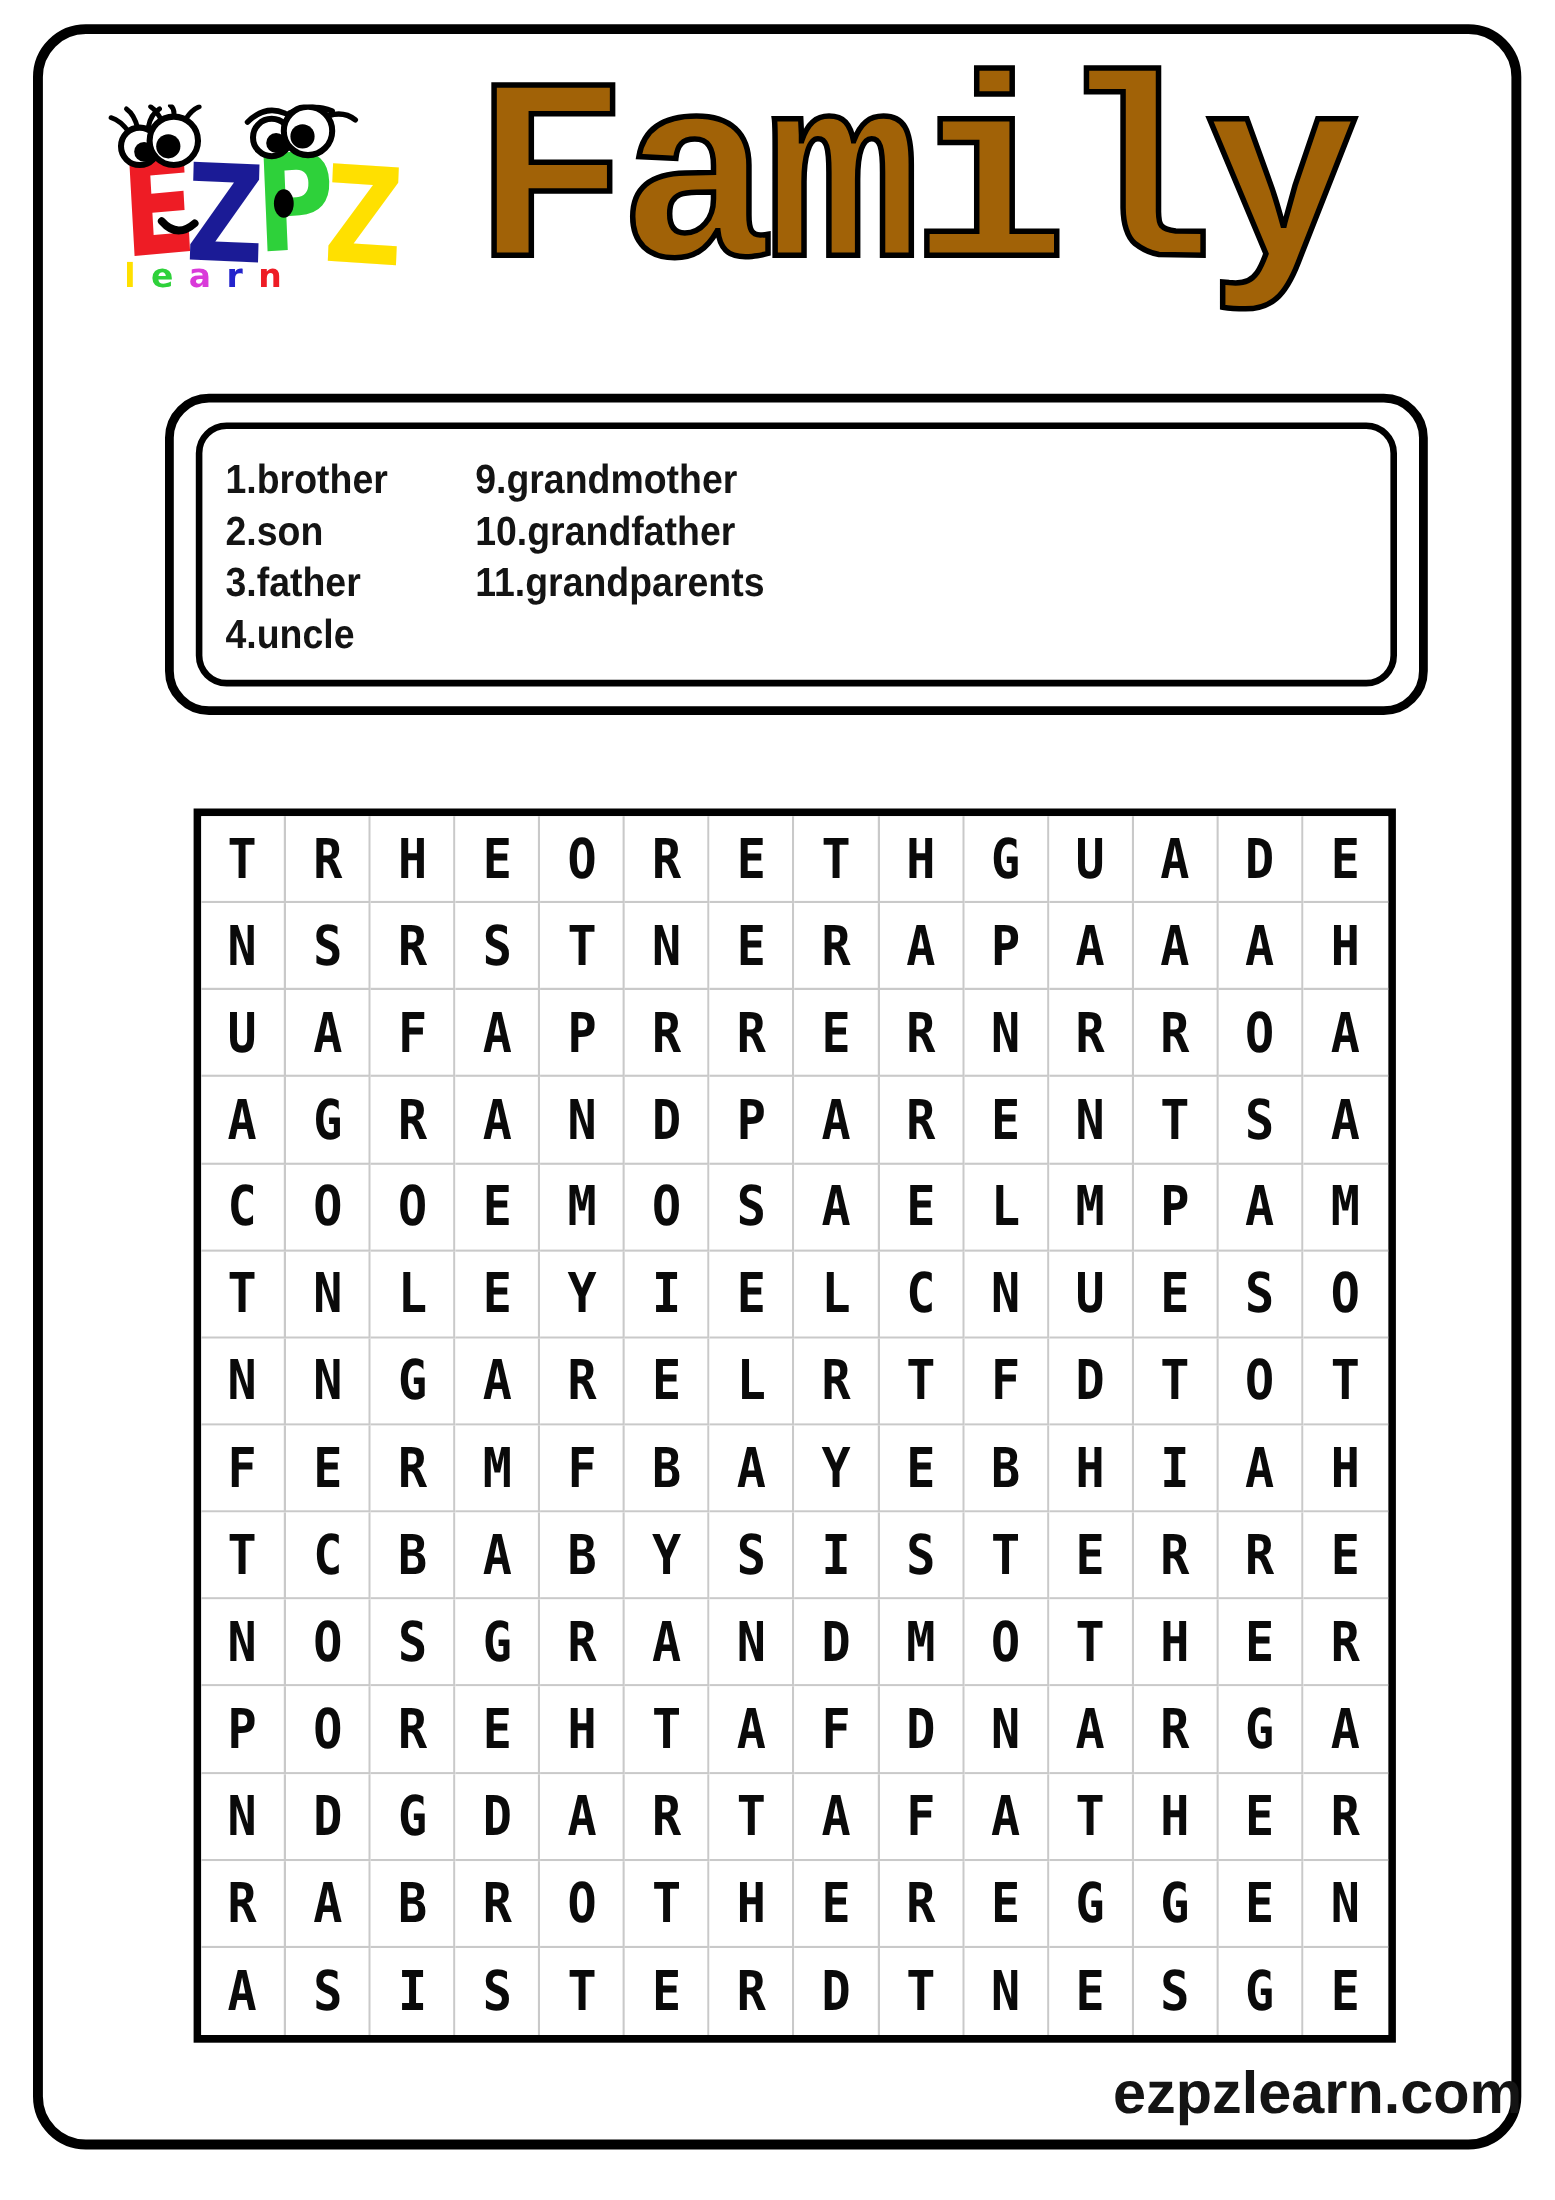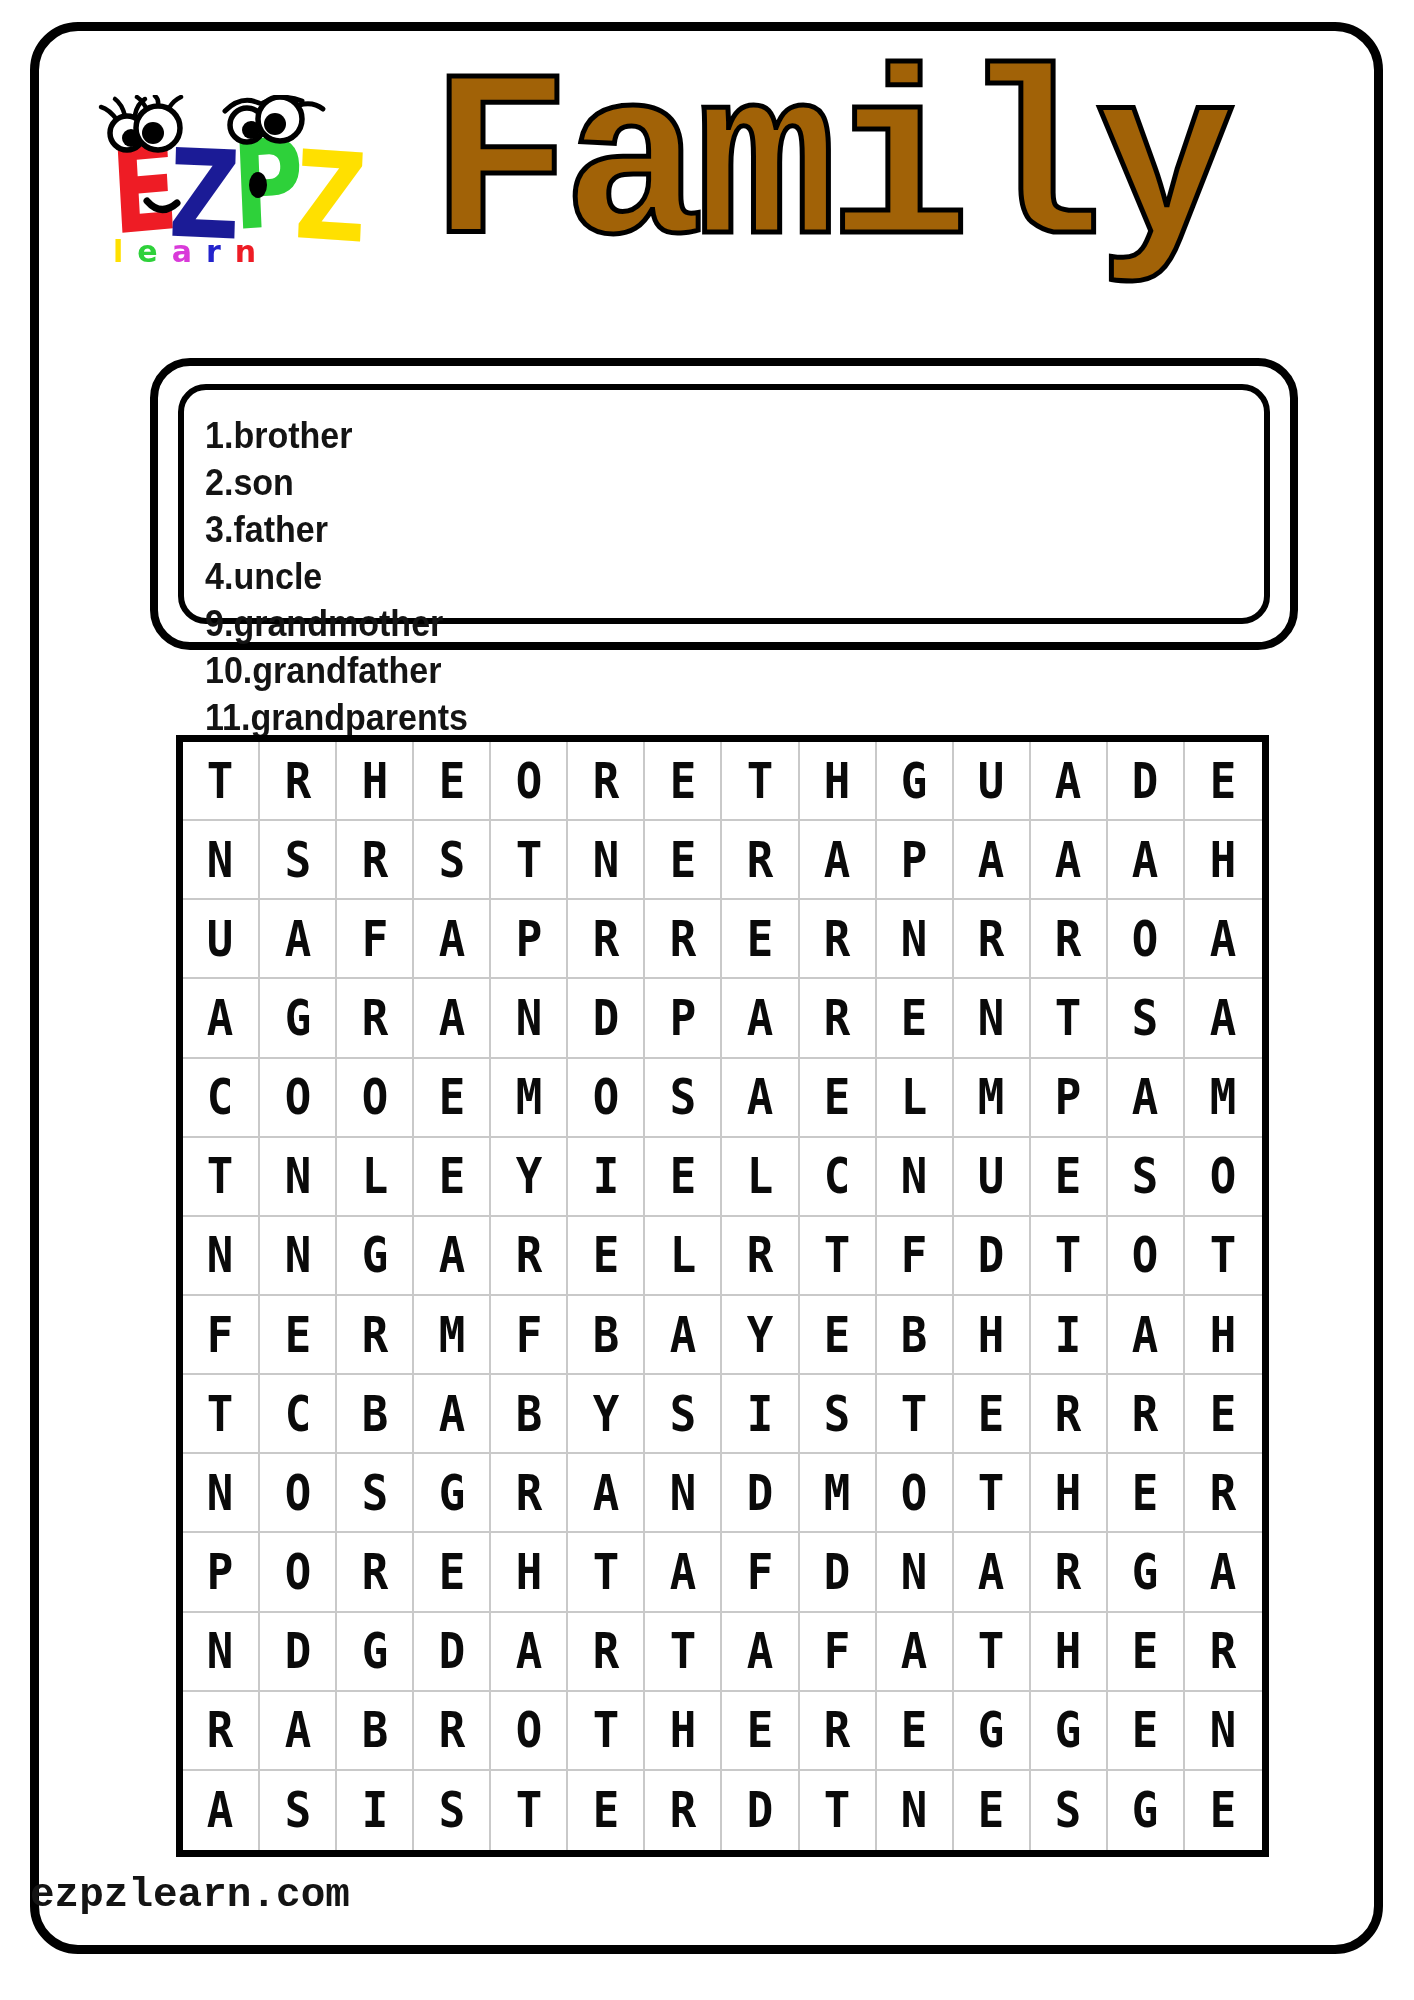--- a/index.html
+++ b/index.html
@@ -36,21 +36,21 @@
     letter-spacing:-8px;color:#a16207;-webkit-text-stroke:5px #000;
   }
   
   .wl-outer{
     position:absolute;left:150px;top:358px;width:1148px;height:292px;box-sizing:border-box;
     border:8px solid #000;border-radius:40px;background:#fff;
   }
   .wl-inner{
     position:absolute;left:20px;top:18px;right:20px;bottom:18px;
     border:6px solid #000;border-radius:28px;box-sizing:border-box;
-    padding:22px 0 0 21px;display:flex;flex-direction:column;align-items:flex-start;
+    padding:22px 0 0 21px;display:flex;align-items:flex-start;
   }
   .wl-col{display:flex;flex-direction:column;}
   .wl-col:nth-child(1){width:227px;}
   .wl-col:nth-child(2){width:256px;}
   .wl-col:nth-child(3){width:322px;}
   .wl-item{
     font-size:37px;font-weight:bold;line-height:47px;color:#141414;white-space:nowrap;
     transform:scaleX(0.92);transform-origin:left center;
   }
   
@@ -64,22 +64,22 @@
     display:flex;align-items:center;justify-content:center;background:#fff;
   }
   .cell:nth-child(14n){border-right:none;}
   .cell:nth-child(n+183){border-bottom:none;}
   .cell span{
     font-family:"DejaVu Sans Mono",monospace;font-weight:bold;font-size:50px;color:#0a0a0a;
     display:inline-block;transform:scaleX(0.88);line-height:1;
   }
   
   .footer{
-    position:absolute;left:30px;top:1872px;width:1354px;text-align:left;
-    font-size:41px;font-weight:bold;color:#141414;letter-spacing:0px;font-family:Liberation Mono, monospace;
+    position:absolute;left:30px;top:1872px;width:1354px;text-align:right;
+    font-size:54px;font-weight:bold;color:#141414;letter-spacing:0px;
   }
 </style>
 </head>
 <body>
 
 <div class="page-frame"></div>
 
 <div class="logo">
   <div class="logo-top" id="logo-top"><span style="color: rgb(238, 28, 37);">E</span><span style="color: rgb(27, 27, 150);">Z</span><span style="color: rgb(46, 209, 58);">P</span><span style="color: rgb(255, 224, 0);">Z</span></div>
   <div class="logo-bottom" id="logo-bottom"><span style="color: rgb(255, 224, 0);">l</span><span style="color: rgb(46, 209, 58);">e</span><span style="color: rgb(217, 58, 217);">a</span><span style="color: rgb(35, 35, 204);">r</span><span style="color: rgb(238, 28, 37);">n</span></div>

